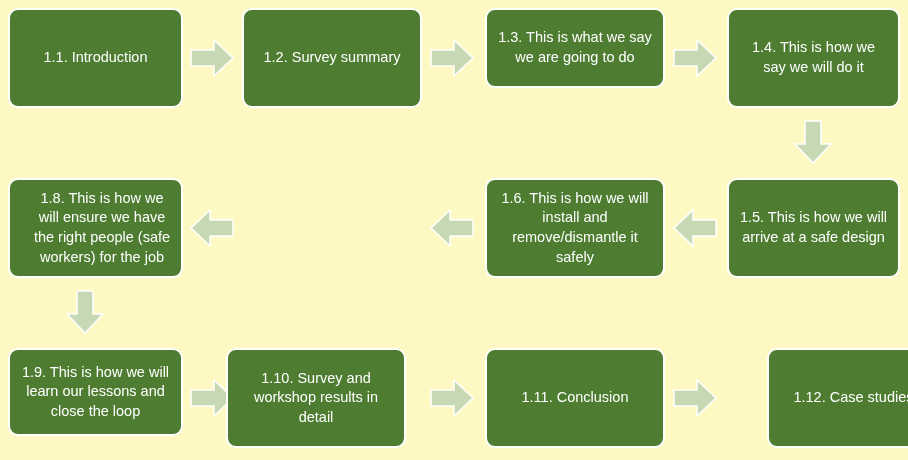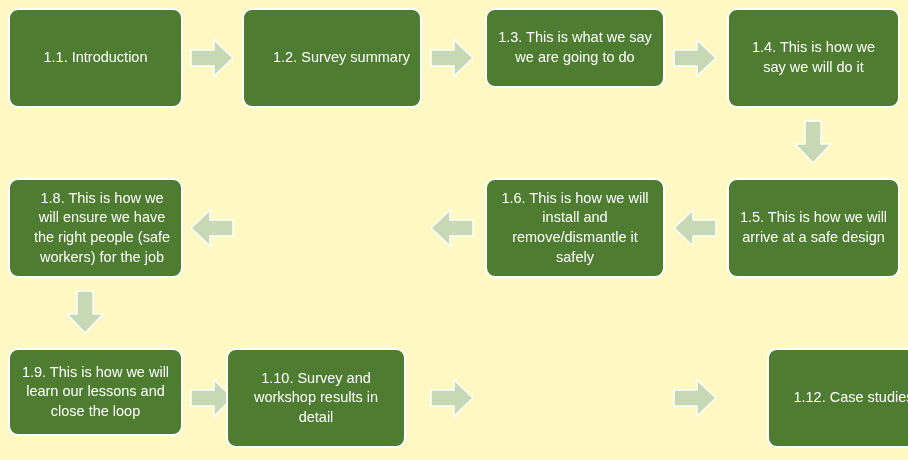--- a/index.html
+++ b/index.html
@@ -48,21 +48,21 @@
   <div class="node" style="left:8px; top:8px; width:175px; height:100px;">
     <span>1.1. Introduction</span>
   </div>
 
   <div class="arrow" style="left:190px; top:38px; width:44px; height:40px;">
     <svg width="44" height="40" viewBox="0 0 44 40">
       <polygon points="1,12 24,12 24,2 43,20 24,38 24,28 1,28" fill="#c6d9b4" stroke="#ffffff" stroke-width="1.5"></polygon>
     </svg>
   </div>
 
-  <div class="node" style="left:242px; top:8px; width:180px; height:100px;justify-content:flex-end;">
+  <div class="node" style="left:242px; top:8px; width:180px; height:100px;">
     <span>1.2. Survey summary</span>
   </div>
 
   <div class="arrow" style="left:430px; top:38px; width:44px; height:40px;">
     <svg width="44" height="40" viewBox="0 0 44 40">
       <polygon points="1,12 24,12 24,2 43,20 24,38 24,28 1,28" fill="#c6d9b4" stroke="#ffffff" stroke-width="1.5"></polygon>
     </svg>
   </div>
 
   <div class="node" style="left:485px; top:8px; width:180px; height:80px;">
@@ -135,20 +135,23 @@
   <div class="node" style="left:226px; top:348px; width:180px; height:100px;">
     <span>1.10. Survey and workshop results in detail</span>
   </div>
 
   <div class="arrow" style="left:430px; top:378px; width:44px; height:40px;">
     <svg width="44" height="40" viewBox="0 0 44 40">
       <polygon points="1,12 24,12 24,2 43,20 24,38 24,28 1,28" fill="#c6d9b4" stroke="#ffffff" stroke-width="1.5"></polygon>
     </svg>
   </div>
 
+  <div class="node" style="left:485px; top:348px; width:180px; height:100px;">
+    <span>1.11. Conclusion</span>
+  </div>
 
   <div class="arrow" style="left:673px; top:378px; width:44px; height:40px;">
     <svg width="44" height="40" viewBox="0 0 44 40">
       <polygon points="1,12 24,12 24,2 43,20 24,38 24,28 1,28" fill="#c6d9b4" stroke="#ffffff" stroke-width="1.5"></polygon>
     </svg>
   </div>
 
   <div class="node" style="left:767px; top:348px; width:173px; height:100px;">
     <span>1.12. Case studies</span>
   </div>

